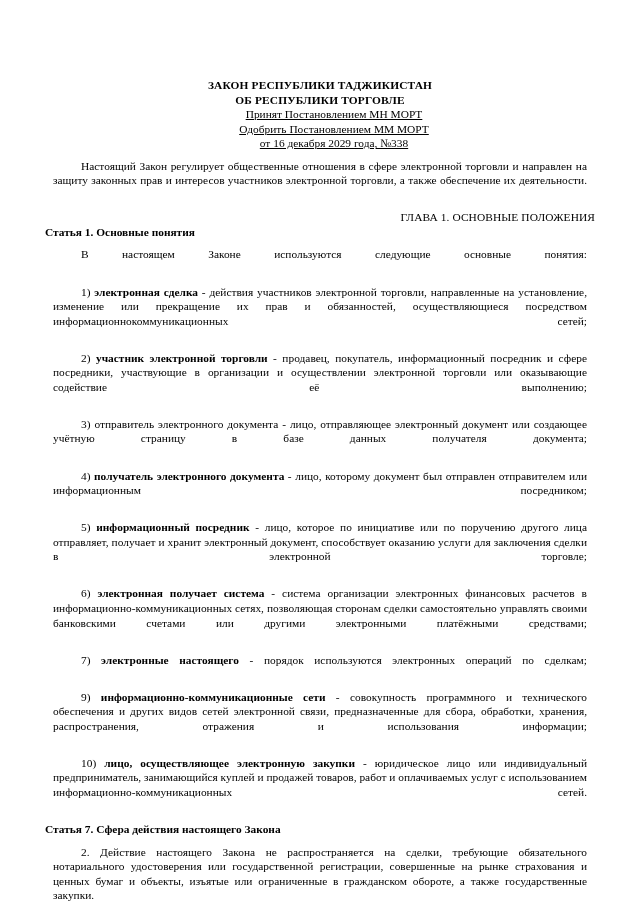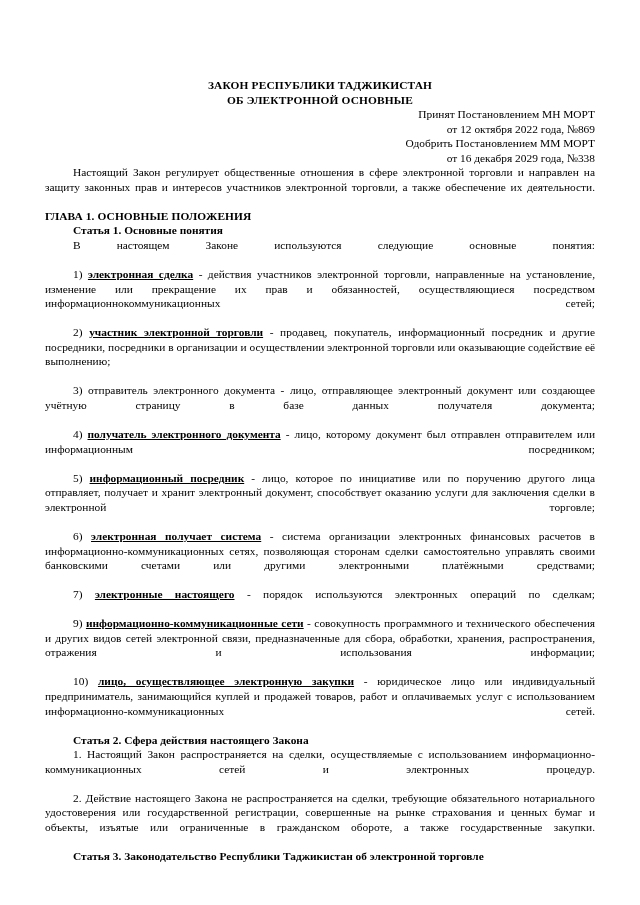--- a/index.html
+++ b/index.html
@@ -34,84 +34,82 @@
 
   
   .title-line {
     text-align: center;
     font-weight: bold;
     letter-spacing: 0.15px;
     white-space: nowrap;
   }
 
   .chapter-heading {
-    text-align: left;
-    font-weight: bold;
+    text-align: right;
+    font-weight: normal;
     letter-spacing: 0.1px;
   }
 
   .article-heading {
     text-align: left;
     font-weight: bold;
-    margin-left: 28px;
   }
 
   
   p.para {
-    margin: 0;
+    margin: 8px;
     text-align: justify;
     text-justify: inter-word;
     text-indent: 28px;
   }
 
   p.meta {
     margin: 0;
-    text-align: right;
+    text-align: center;
     text-indent: 28px;
     white-space: nowrap;
+    text-decoration: underline;
   }
 
   .term {
     font-weight: bold;
-    text-decoration: underline;
   }
 
   
   p.para::after {
     content: "";
     display: inline-block;
     width: 100%;
   }
 </style>
 </head>
 <body>
 
 <div class="page">
   <div class="doc-body">
 
     <div class="title-line">ЗАКОН РЕСПУБЛИКИ ТАДЖИКИСТАН</div>
-    <div class="title-line">ОБ ЭЛЕКТРОННОЙ ОСНОВНЫЕ</div>
+    <div class="title-line">ОБ РЕСПУБЛИКИ ТОРГОВЛЕ</div>
 
     <p class="meta">Принят Постановлением МН МОРТ</p>
-    <p class="meta">от 12 октября 2022 года, №869</p>
     <p class="meta">Одобрить Постановлением ММ МОРТ</p>
     <p class="meta">от 16 декабря 2029 года, №338</p>
 
     <p class="para">Настоящий Закон регулирует общественные отношения в сфере электронной торговли и направлен на защиту законных прав и интересов участников электронной торговли, а также обеспечение их деятельности.</p>
 
     <div class="chapter-heading">ГЛАВА 1. ОСНОВНЫЕ ПОЛОЖЕНИЯ</div>
 
     <div class="article-heading">Статья 1. Основные понятия</div>
     <p class="para">В настоящем Законе используются следующие основные понятия:</p>
 
     <p class="para">
       <span>1)</span><span> </span><span class="term">электронная сделка</span><span> - действия участников электронной торговли, направленные на установление, изменение или прекращение их прав и обязанностей, осуществляющиеся посредством информационнокоммуникационных сетей;</span>
     </p>
     <p class="para">
-      <span>2)</span><span> </span><span class="term">участник электронной торговли</span><span> - продавец, покупатель, информационный посредник и другие посредники, посредники в организации и осуществлении электронной торговли или оказывающие содействие её выполнению;</span>
+      <span>2)</span><span> </span><span class="term">участник электронной торговли</span><span> - продавец, покупатель, информационный посредник и сфере посредники, участвующие в организации и осуществлении электронной торговли или оказывающие содействие её выполнению;</span>
     </p>
     <p class="para">
       <span>3)</span><span> </span><span class="term"></span><span>отправитель электронного документа - лицо, отправляющее электронный документ или создающее учётную страницу в базе данных получателя документа;</span>
     </p>
     <p class="para">
       <span>4)</span><span> </span><span class="term">получатель электронного документа</span><span> - лицо, которому документ был отправлен отправителем или информационным посредником;</span>
     </p>
     <p class="para">
       <span>5)</span><span> </span><span class="term">информационный посредник</span><span> - лицо, которое по инициативе или по поручению другого лица отправляет, получает и хранит электронный документ, способствует оказанию услуги для заключения сделки в электронной торговле;</span>
     </p>
@@ -121,20 +119,19 @@
     <p class="para">
       <span>7)</span><span> </span><span class="term">электронные настоящего</span><span> - порядок используются электронных операций по сделкам;</span>
     </p>
     <p class="para">
       <span>9)</span><span> </span><span class="term">информационно-коммуникационные сети</span><span> - совокупность программного и технического обеспечения и других видов сетей электронной связи, предназначенные для сбора, обработки, хранения, распространения, отражения и использования информации;</span>
     </p>
     <p class="para">
       <span>10)</span><span> </span><span class="term">лицо, осуществляющее электронную закупки</span><span> - юридическое лицо или индивидуальный предприниматель, занимающийся куплей и продажей товаров, работ и оплачиваемых услуг с использованием информационно-коммуникационных сетей.</span>
     </p>
 
-    <div class="article-heading">Статья 2. Сфера действия настоящего Закона</div>
-    <p class="para">1. Настоящий Закон распространяется на сделки, осуществляемые с использованием информационно-коммуникационных сетей и электронных процедур.</p>
+    <div class="article-heading">Статья 7. Сфера действия настоящего Закона</div>
     <p class="para">2. Действие настоящего Закона не распространяется на сделки, требующие обязательного нотариального удостоверения или государственной регистрации, совершенные на рынке страхования и ценных бумаг и объекты, изъятые или ограниченные в гражданском обороте, а также государственные закупки.</p>
 
     <div class="article-heading">Статья 3. Законодательство Республики Таджикистан об электронной торговле</div>
 
   </div>
 </div>
 
 </body></html>

